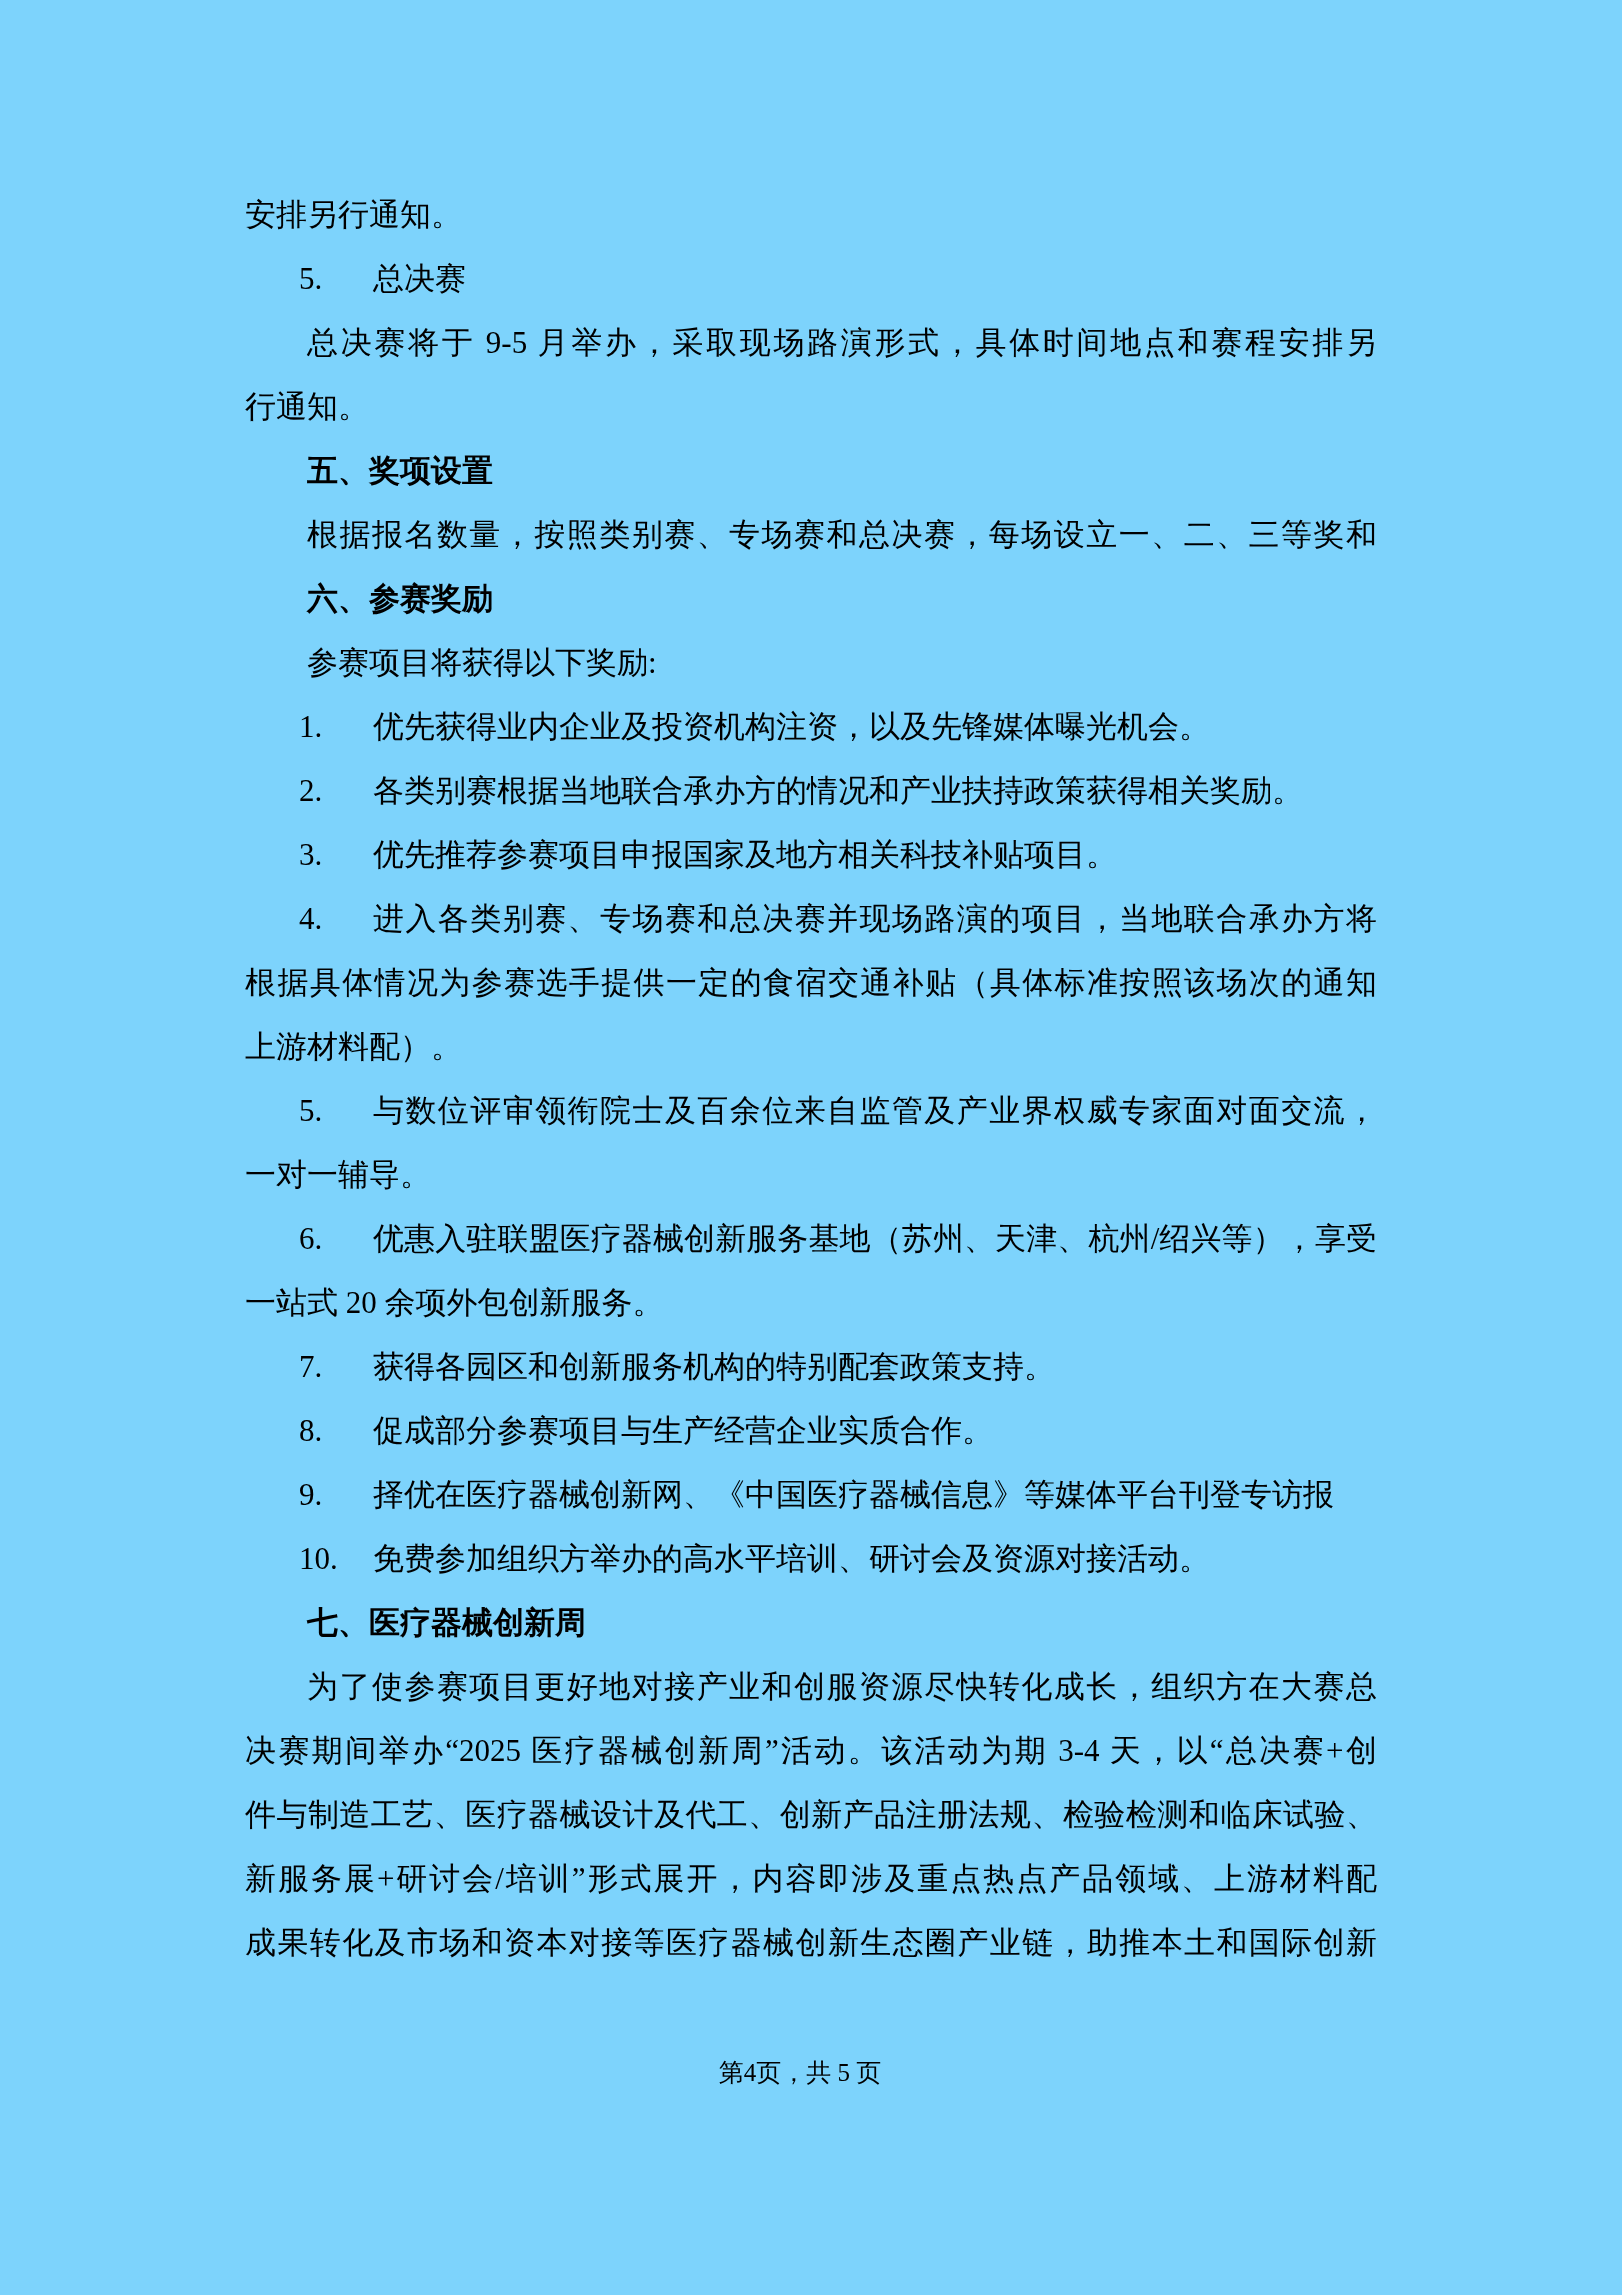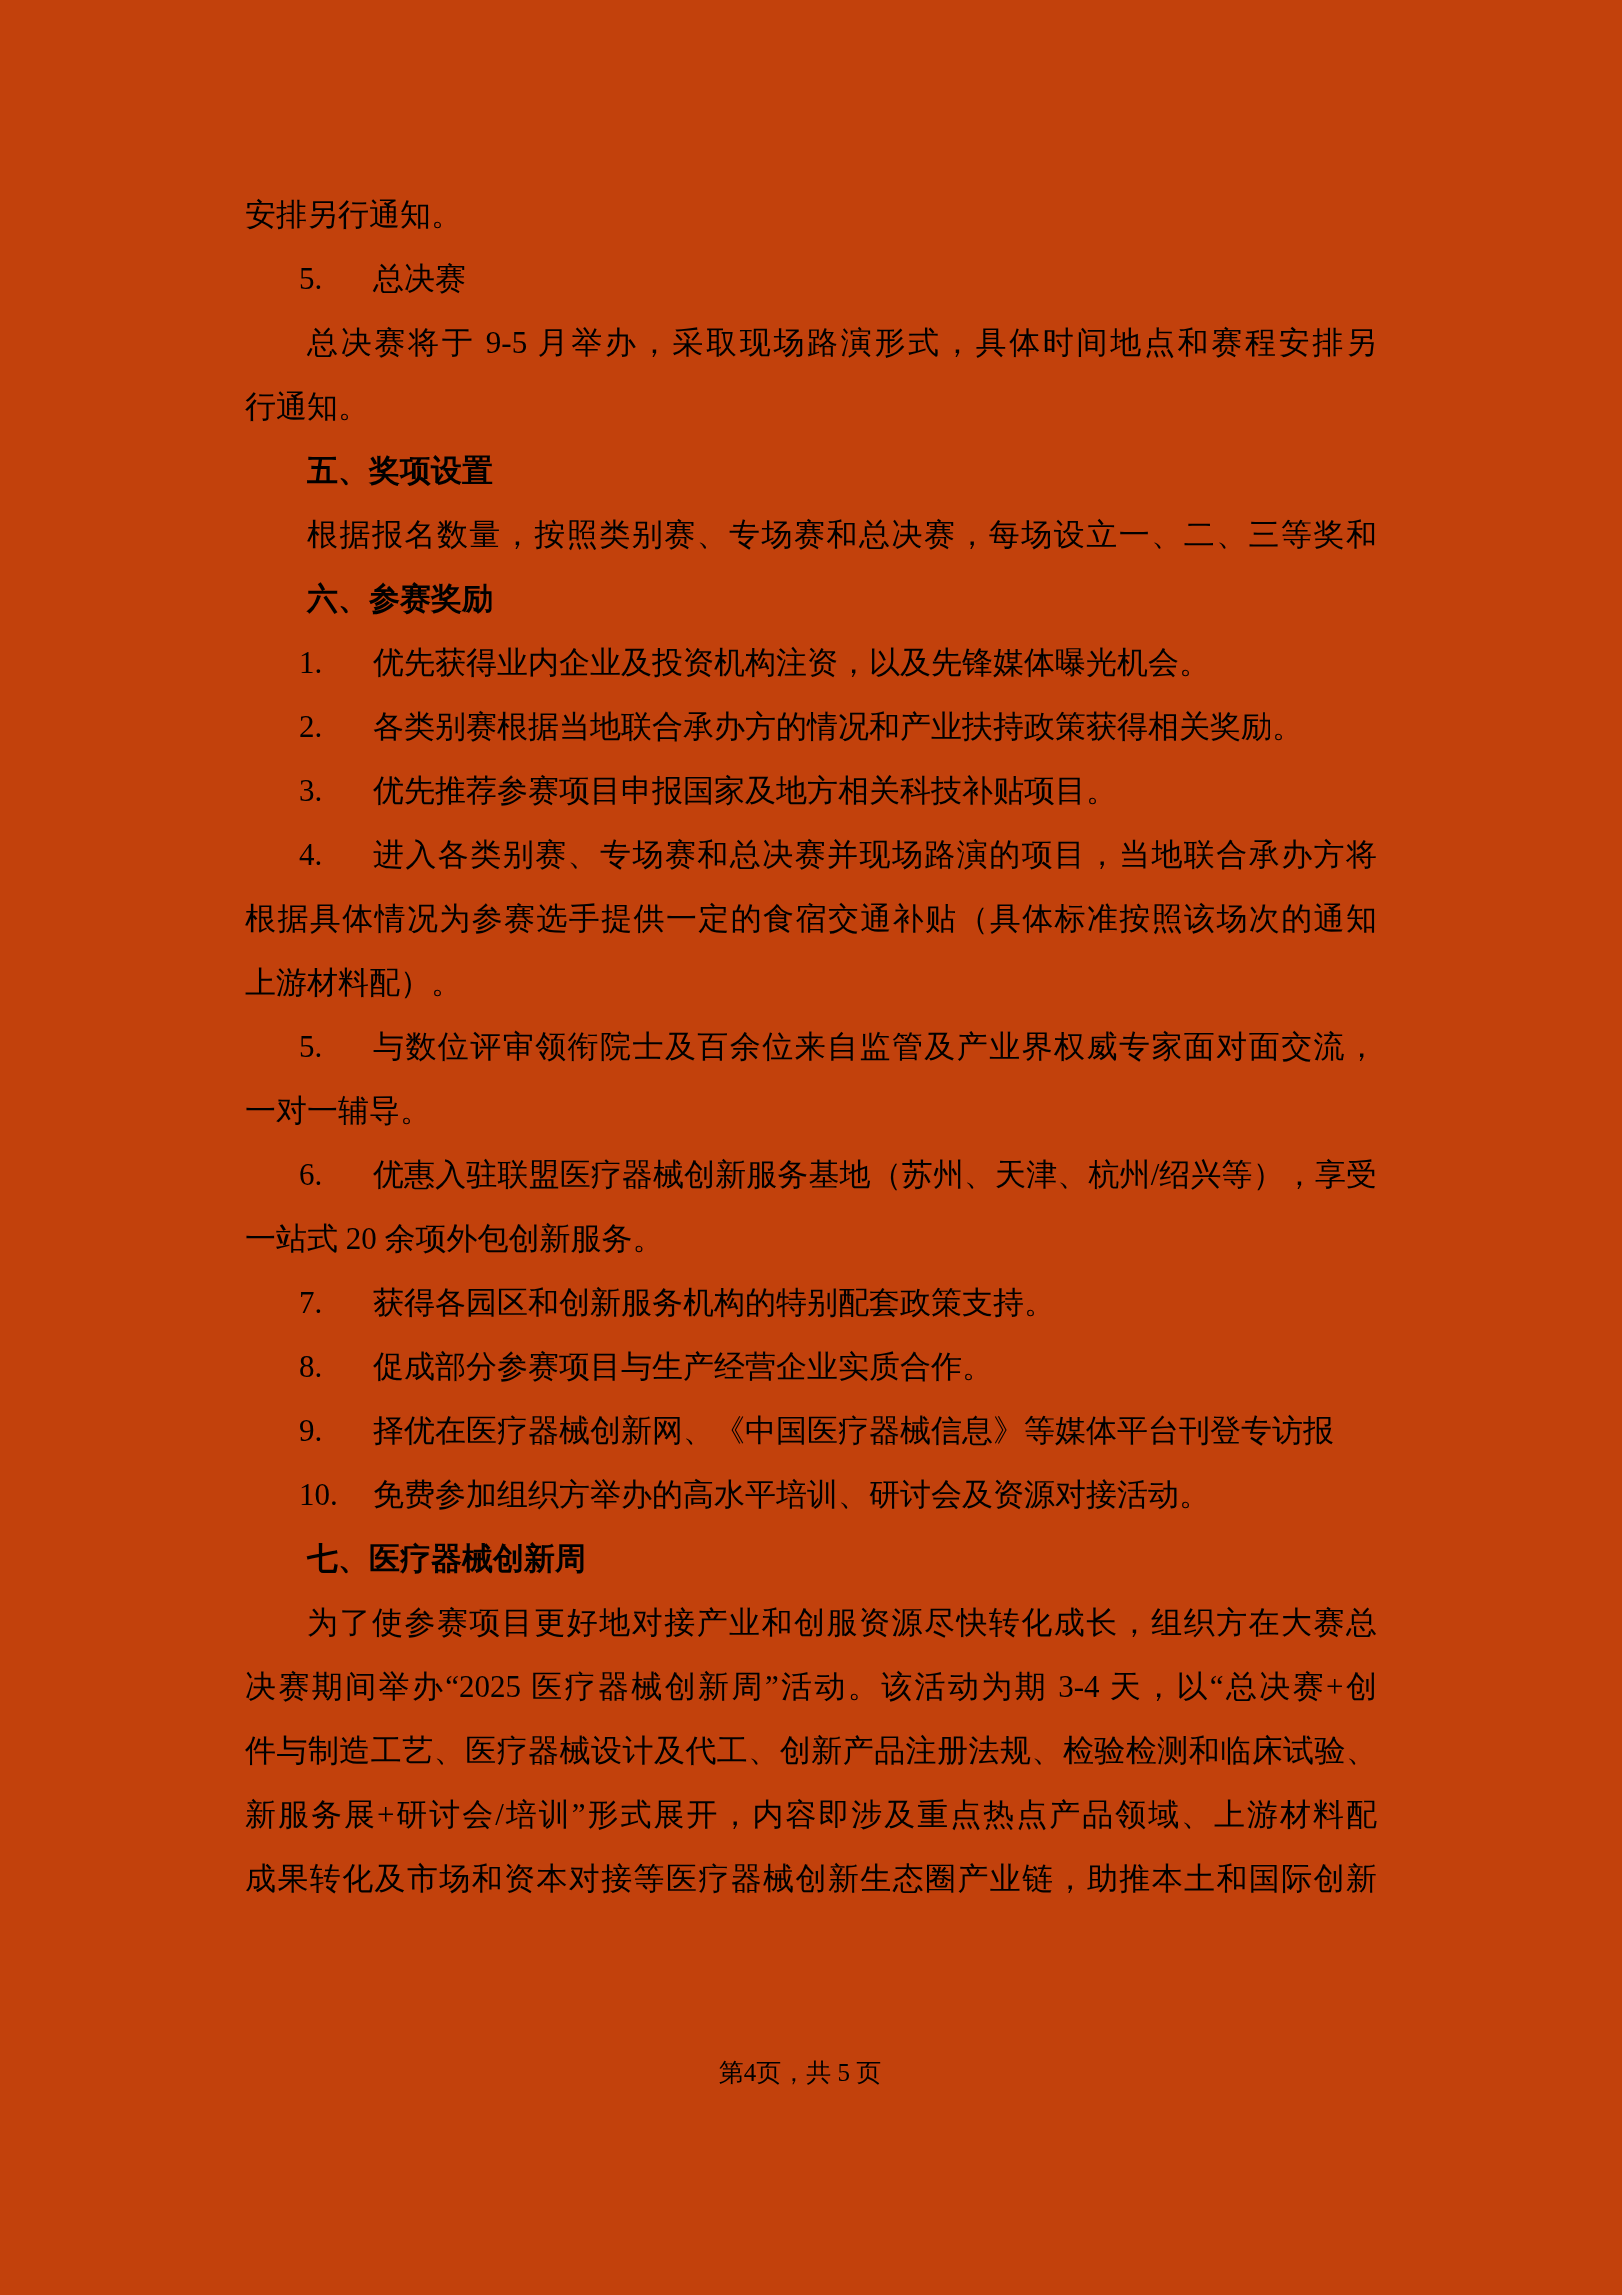--- a/index.html
+++ b/index.html
@@ -9,21 +9,21 @@
     background: #ffffff;
     position: relative;
     font-family: "Liberation Serif", serif;
     color: #000000;
   }
   .page {
     position: absolute;
     left: 0; top: 0;
     width: 1623px;
     height: 2295px;
-    background: #c2410c;
+    background: #7dd3fc;
     overflow: hidden;
   }
   .doc {
     position: absolute;
     left: 245px;
     top: 183px;
     width: 1132px;
     font-size: 31px;
     line-height: 64px;
   }
@@ -74,20 +74,21 @@
       <div class="line cont">安排另行通知。</div>
       <div class="line list">
         <span class="num">5.</span>
         <div class="ltext">总决赛</div>
       </div>
       <div class="line first justify">总决赛将于 9-5 月举办，采取现场路演形式，具体时间地点和赛程安排另</div>
       <div class="line cont">行通知。</div>
       <div class="line heading">五、奖项设置</div>
       <div class="line first justify">根据报名数量，按照类别赛、专场赛和总决赛，每场设立一、二、三等奖和</div>
       <div class="line heading">六、参赛奖励</div>
+      <div class="line first">参赛项目将获得以下奖励:</div>
       <div class="line list">
         <span class="num">1.</span>
         <div class="ltext">优先获得业内企业及投资机构注资，以及先锋媒体曝光机会。</div>
       </div>
       <div class="line list">
         <span class="num">2.</span>
         <div class="ltext">各类别赛根据当地联合承办方的情况和产业扶持政策获得相关奖励。</div>
       </div>
       <div class="line list">
         <span class="num">3.</span>

